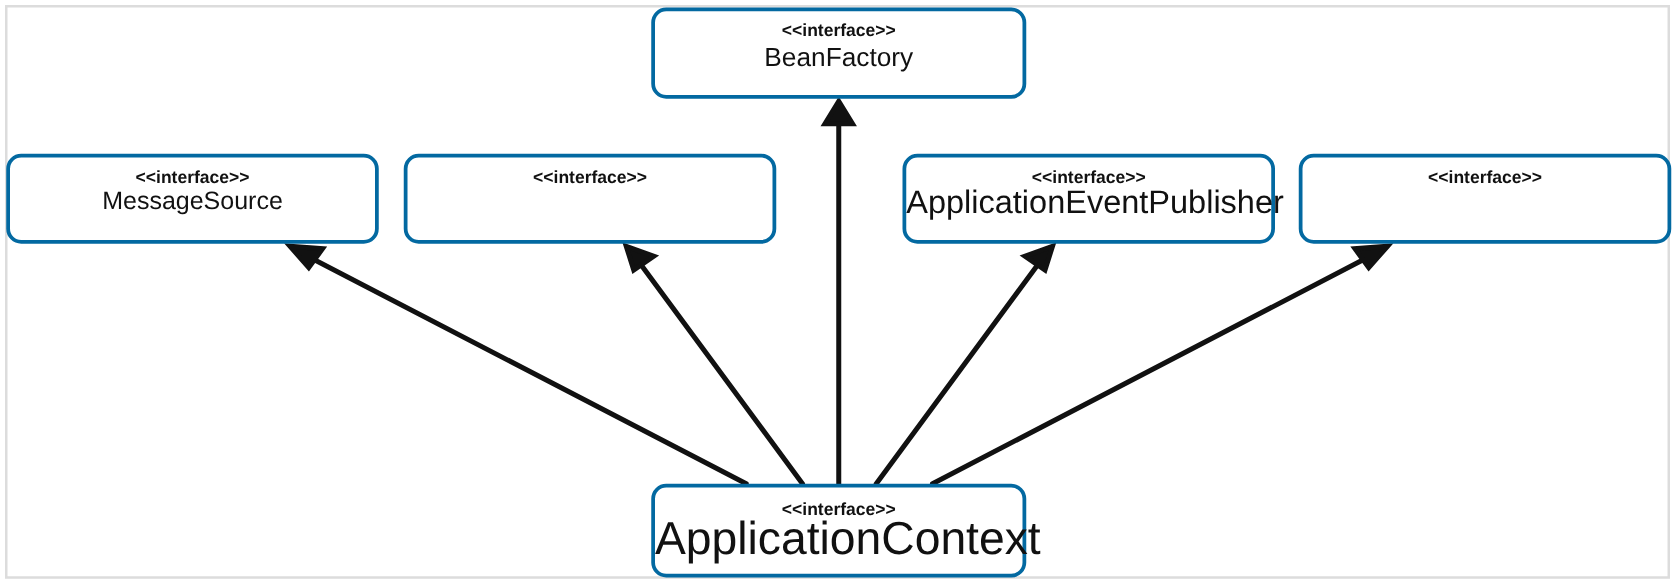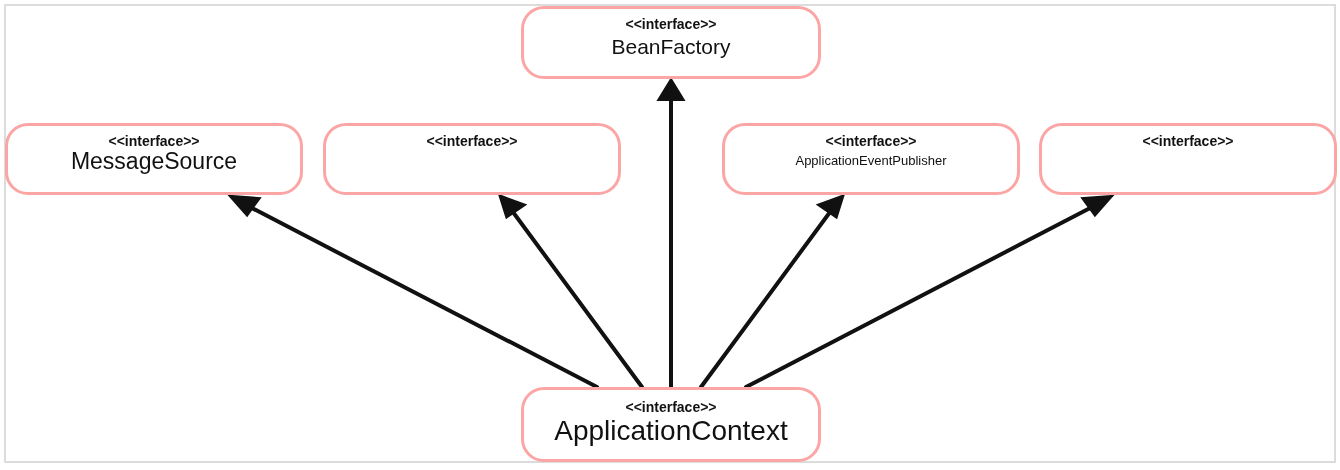--- a/index.html
+++ b/index.html
@@ -1,23 +1,23 @@
 <!DOCTYPE html>
 <html><head>
   <meta charset="utf-8">
   <style>
     html, body { margin: 0; padding: 0; background: #ffffff; }
     body { width: 1340px; height: 470px; position: relative; overflow: hidden; font-family: "Liberation Sans", sans-serif; }
     .frame { position: absolute; left: 4px; top: 4px; width: 1332px; height: 459px; border: 2px solid #dcdcdc; box-sizing: border-box; }
     svg.edges { position: absolute; left: 0; top: 0; width: 1340px; height: 470px; }
-    .box { position: absolute; box-sizing: border-box; border: 3px solid #fca5a5; border-radius: 23px; background: #fff; text-align: center; color: #111; }
+    .box { position: absolute; box-sizing: border-box; border: 3px solid #0369a1; border-radius: 12px; background: #fff; text-align: center; color: #111; }
     .box .stereo { display: block; font-weight: bold; font-size: 14px; line-height: 16px; margin-top: 7px; }
-    .box .name { display: block; font-size: 23px; line-height: 24px; margin-top: 0; }
+    .box .name { display: block; font-size: 20px; line-height: 24px; margin-top: 0; }
     .box.big .stereo { font-size: 14px; margin-top: 9px; }
-    .box.big .name { font-size: 28px; line-height: 32px; }
+    .box.big .name { font-size: 37px; line-height: 32px; }
     #b-bean { left: 521px; top: 6px; width: 300px; height: 73px; }
     #b-msg  { left: 5px;   top: 123px; width: 298px; height: 72px; }
     #b-env  { left: 323px; top: 123px; width: 298px; height: 72px; }
     #b-pub  { left: 722px; top: 123px; width: 298px; height: 72px; }
     #b-res  { left: 1039px; top: 123px; width: 298px; height: 72px; }
     #b-ctx  { left: 521px; top: 387px; width: 300px; height: 75px; }
   </style>
 </head>
 <body>
 
@@ -57,21 +57,21 @@
   <span class="stereo">&lt;&lt;interface&gt;&gt;</span>
   <span class="name">MessageSource</span>
 </div>
 
 <div class="box" id="b-env">
   <span class="stereo">&lt;&lt;interface&gt;&gt;</span>
 </div>
 
 <div class="box" id="b-pub">
   <span class="stereo">&lt;&lt;interface&gt;&gt;</span>
-  <span class="name" style="font-size:13px;">ApplicationEventPublisher</span>
+  <span class="name" style="font-size:26px;">ApplicationEventPublisher</span>
 </div>
 
 <div class="box" id="b-res">
   <span class="stereo">&lt;&lt;interface&gt;&gt;</span>
 </div>
 
 <div class="box big" id="b-ctx">
   <span class="stereo">&lt;&lt;interface&gt;&gt;</span>
   <span class="name">ApplicationContext</span>
 </div>

